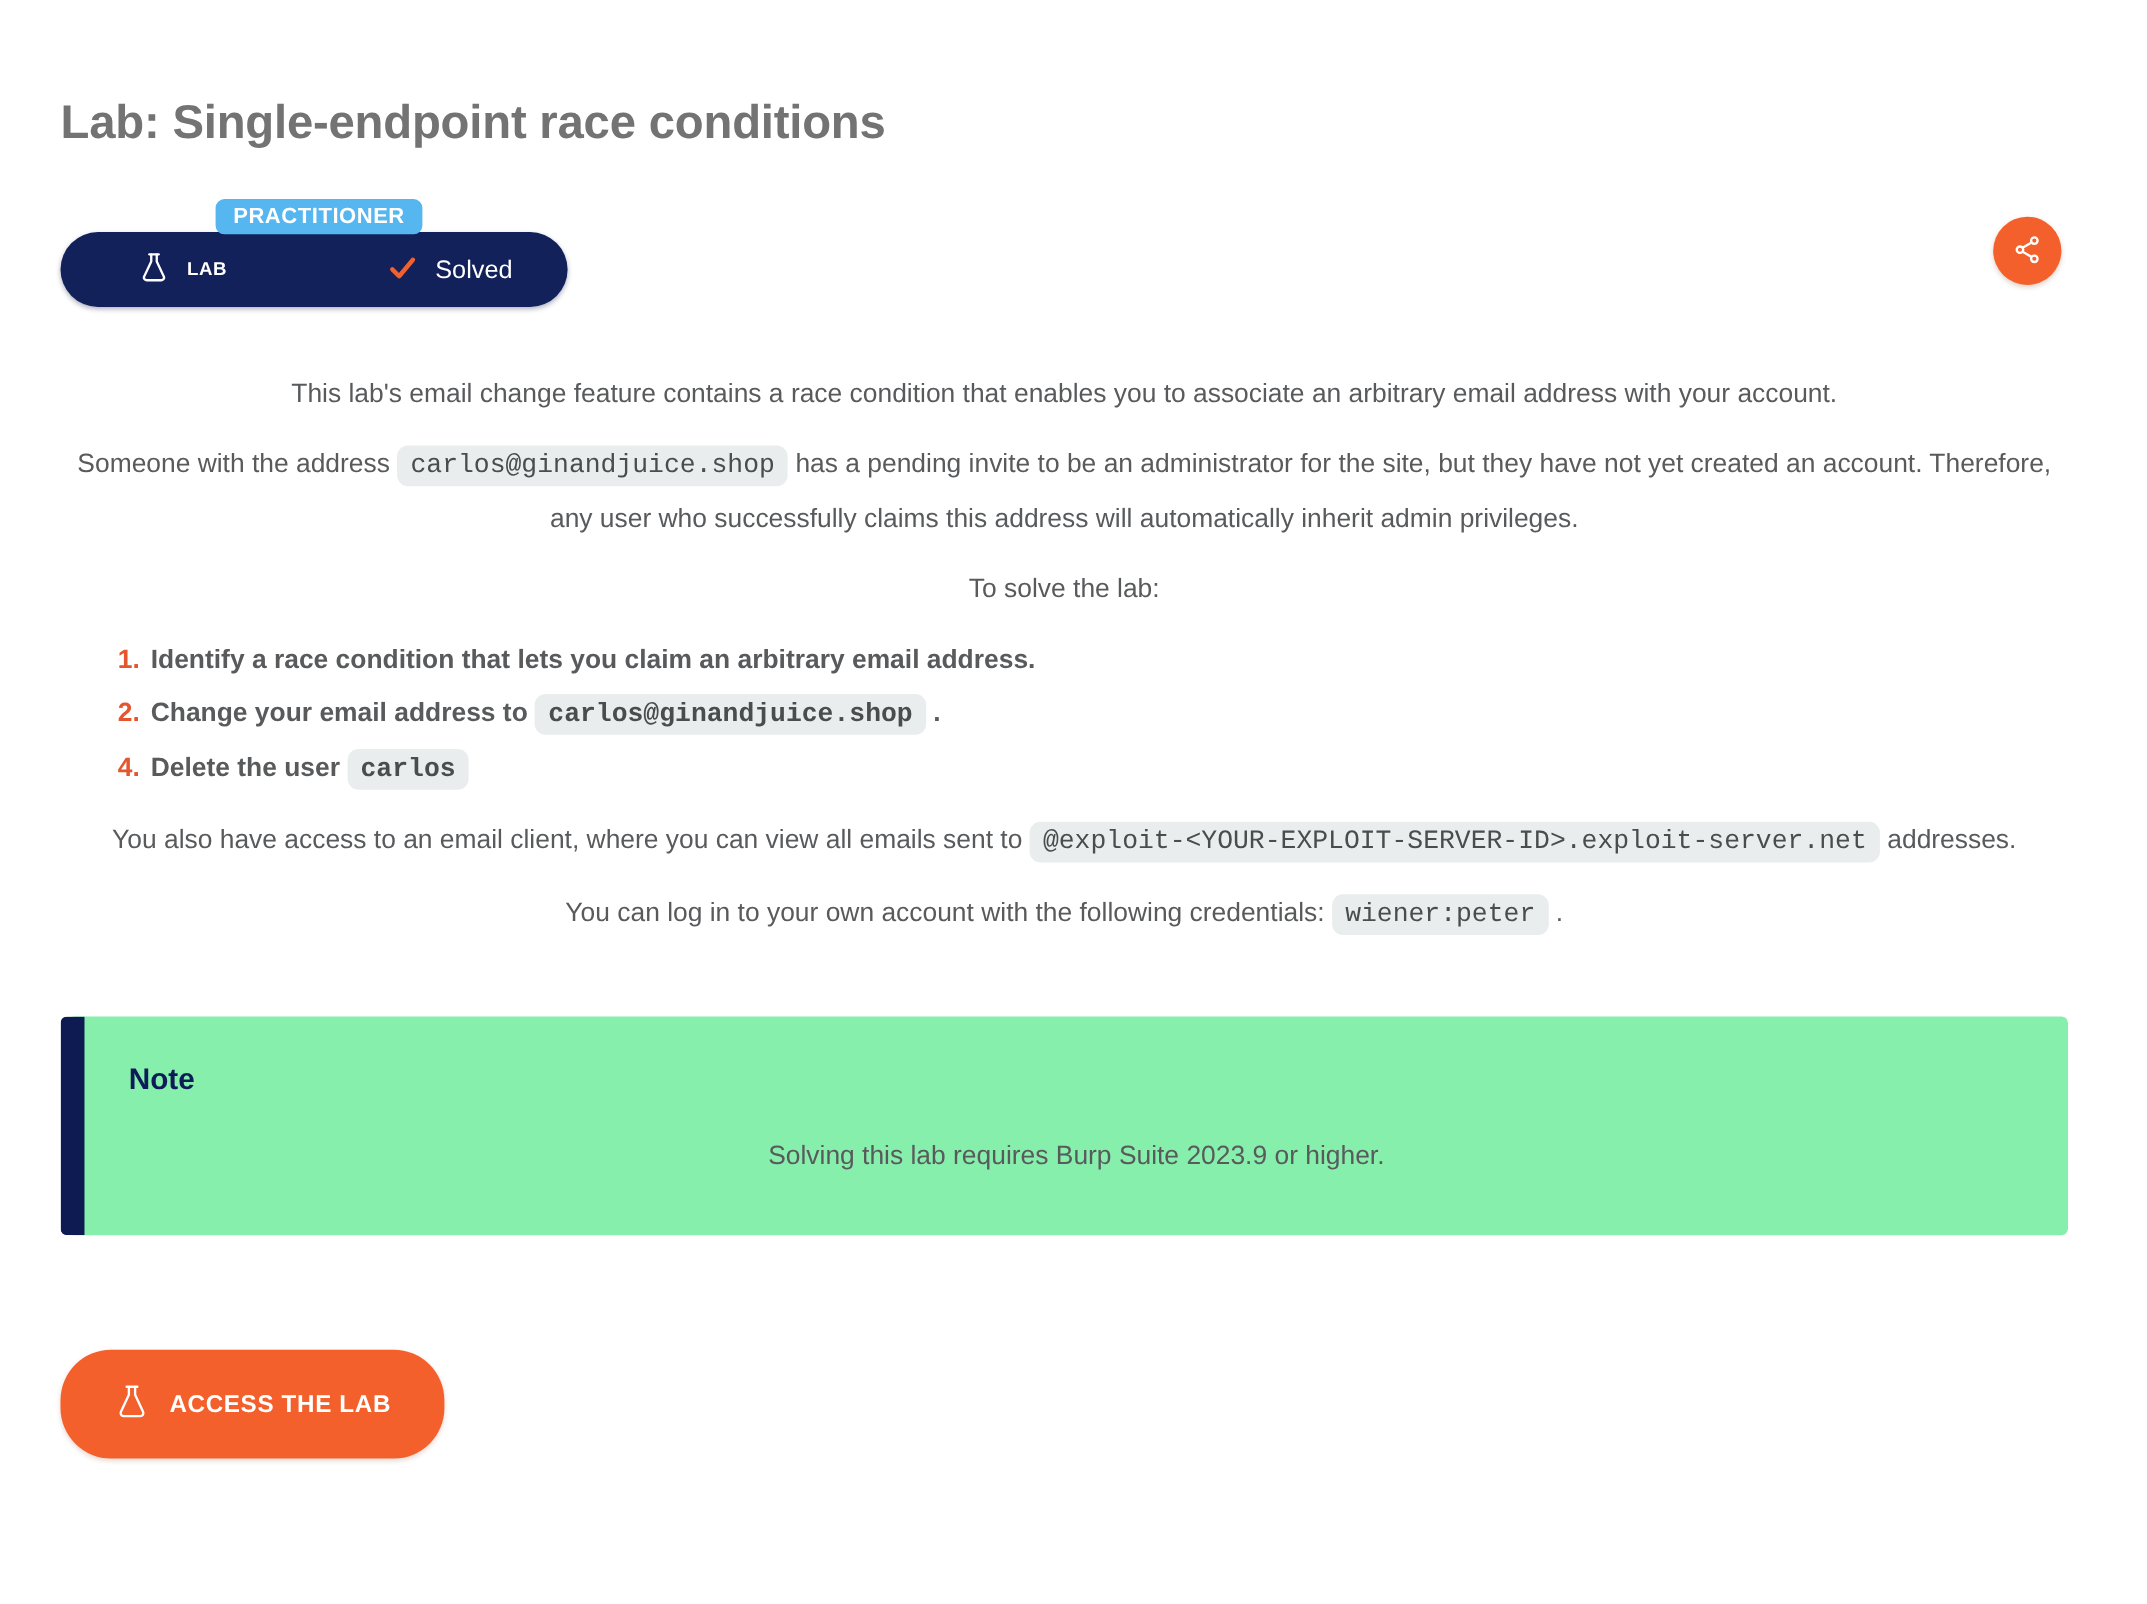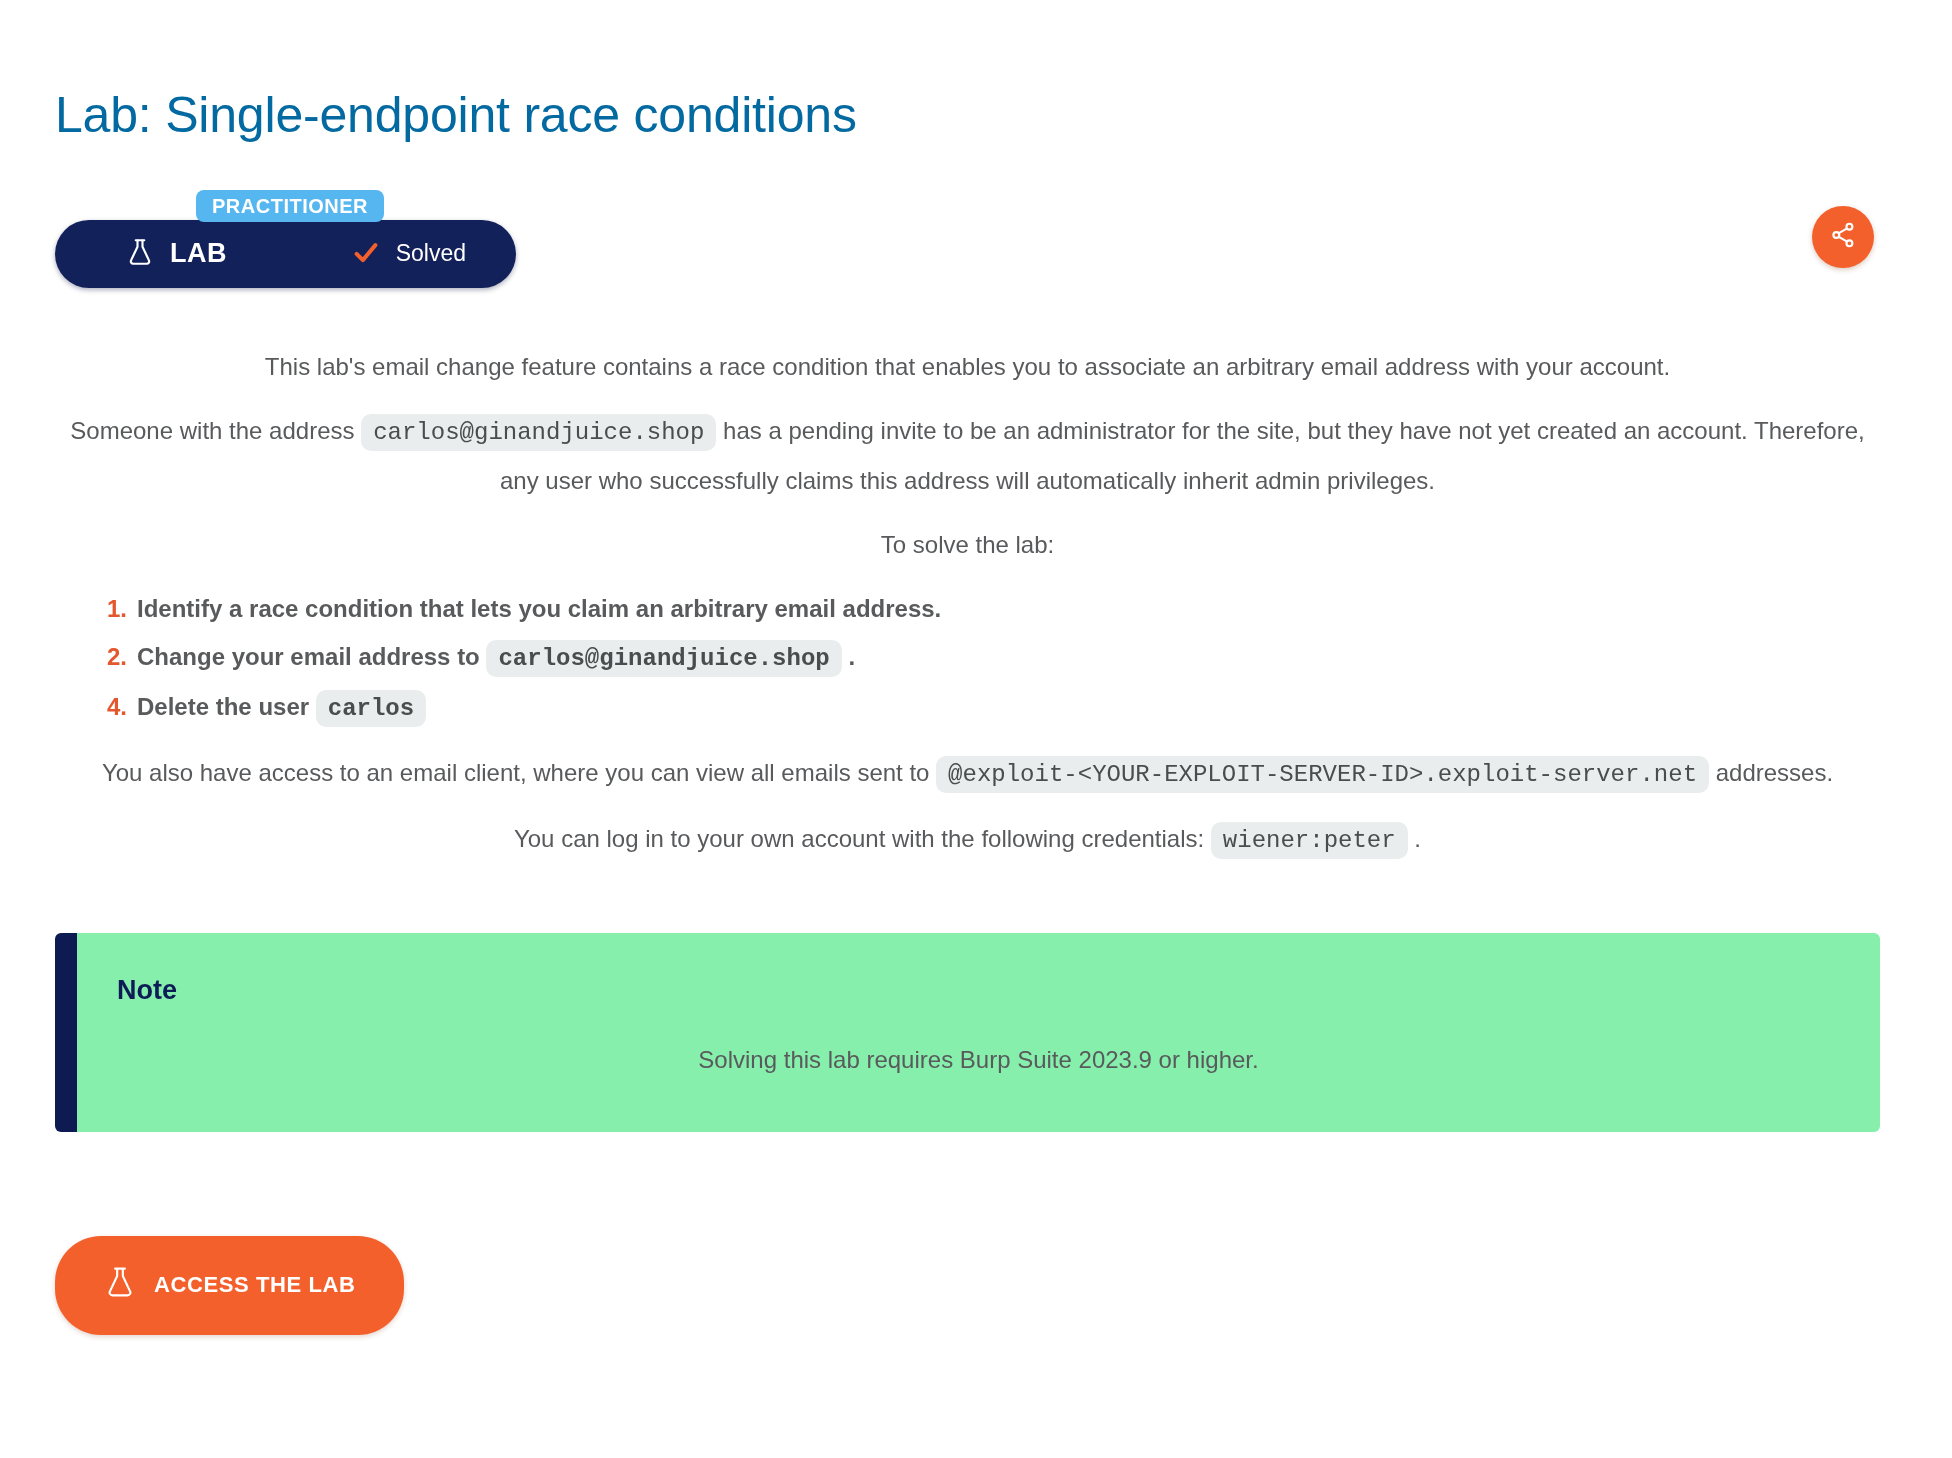--- a/index.html
+++ b/index.html
@@ -4,42 +4,42 @@
 <style>
   * { box-sizing: border-box; }
   html, body { margin: 0; padding: 0; background: #ffffff; }
   body {
     width: 1952px; height: 1458px; overflow: hidden;
     font-family: "Liberation Sans", sans-serif;
   }
   .page { width: 1825px; margin: 87px 0 0 55px; position: relative; }
 
   h1.page-title {
-    font-size: 50px; line-height: 1.15; font-weight: 400;
-    color: #0369a1; margin: 0 0 45px 0; letter-spacing: -0.2px;
+    font-size: 43px; line-height: 1.15; font-weight: 700;
+    color: #737373; margin: 0 0 45px 0; letter-spacing: -0.2px;
   }
 
   .badge-row { position: relative; padding-top: 30px; margin-bottom: 55px; height: 98px; }
 
   .practitioner-badge {
     position: absolute; top: 0; left: 141px; z-index: 2;
     background: #55b6f0; color: #ffffff;
     font-size: 20px; font-weight: 700; letter-spacing: 0.5px;
     height: 32px; line-height: 32px; padding: 0 16px; border-radius: 8px; text-align: center;
   }
 
   .lab-pill {
     position: relative; z-index: 1;
     width: 461px; height: 68px; background: #13215a; border-radius: 34px;
     display: flex; align-items: center; justify-content: space-between;
     padding: 0 50px 0 70px; color: #ffffff;
     box-shadow: 0 2px 5px rgba(20, 25, 70, 0.35);
   }
   .pill-group { display: flex; align-items: center; gap: 15px; }
-  .pill-label-lab { font-size: 27px; font-weight: 700; letter-spacing: 0.5px; }
+  .pill-label-lab { font-size: 17px; font-weight: 700; letter-spacing: 0.5px; }
   .pill-label-solved { font-size: 23px; font-weight: 400; }
   .icon-svg { display: block; }
 
   .share-btn {
     position: absolute; top: 16px; right: 6px;
     width: 62px; height: 62px; border-radius: 50%;
     background: #f4602c; border: none; cursor: pointer;
     display: flex; align-items: center; justify-content: center;
     box-shadow: 0 2px 5px rgba(120, 50, 10, 0.25);
   }

